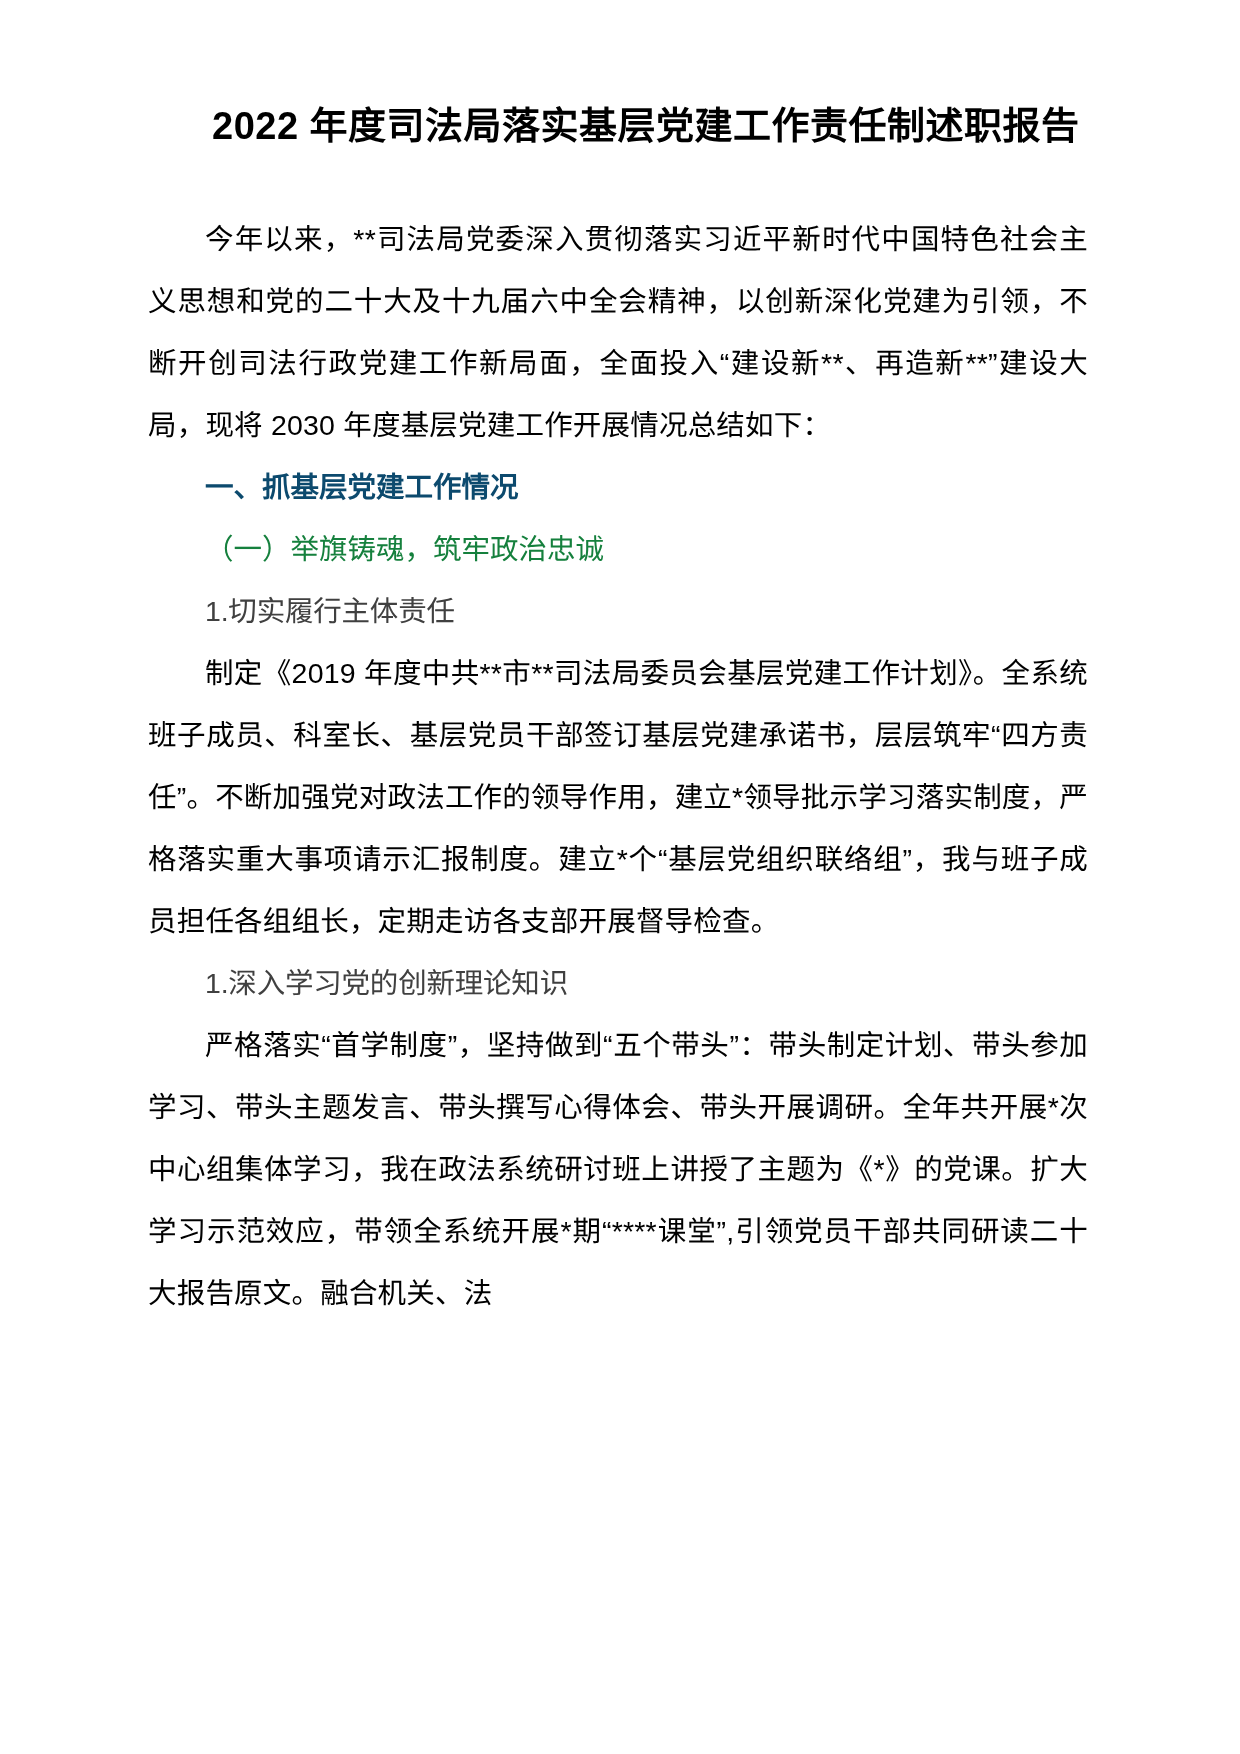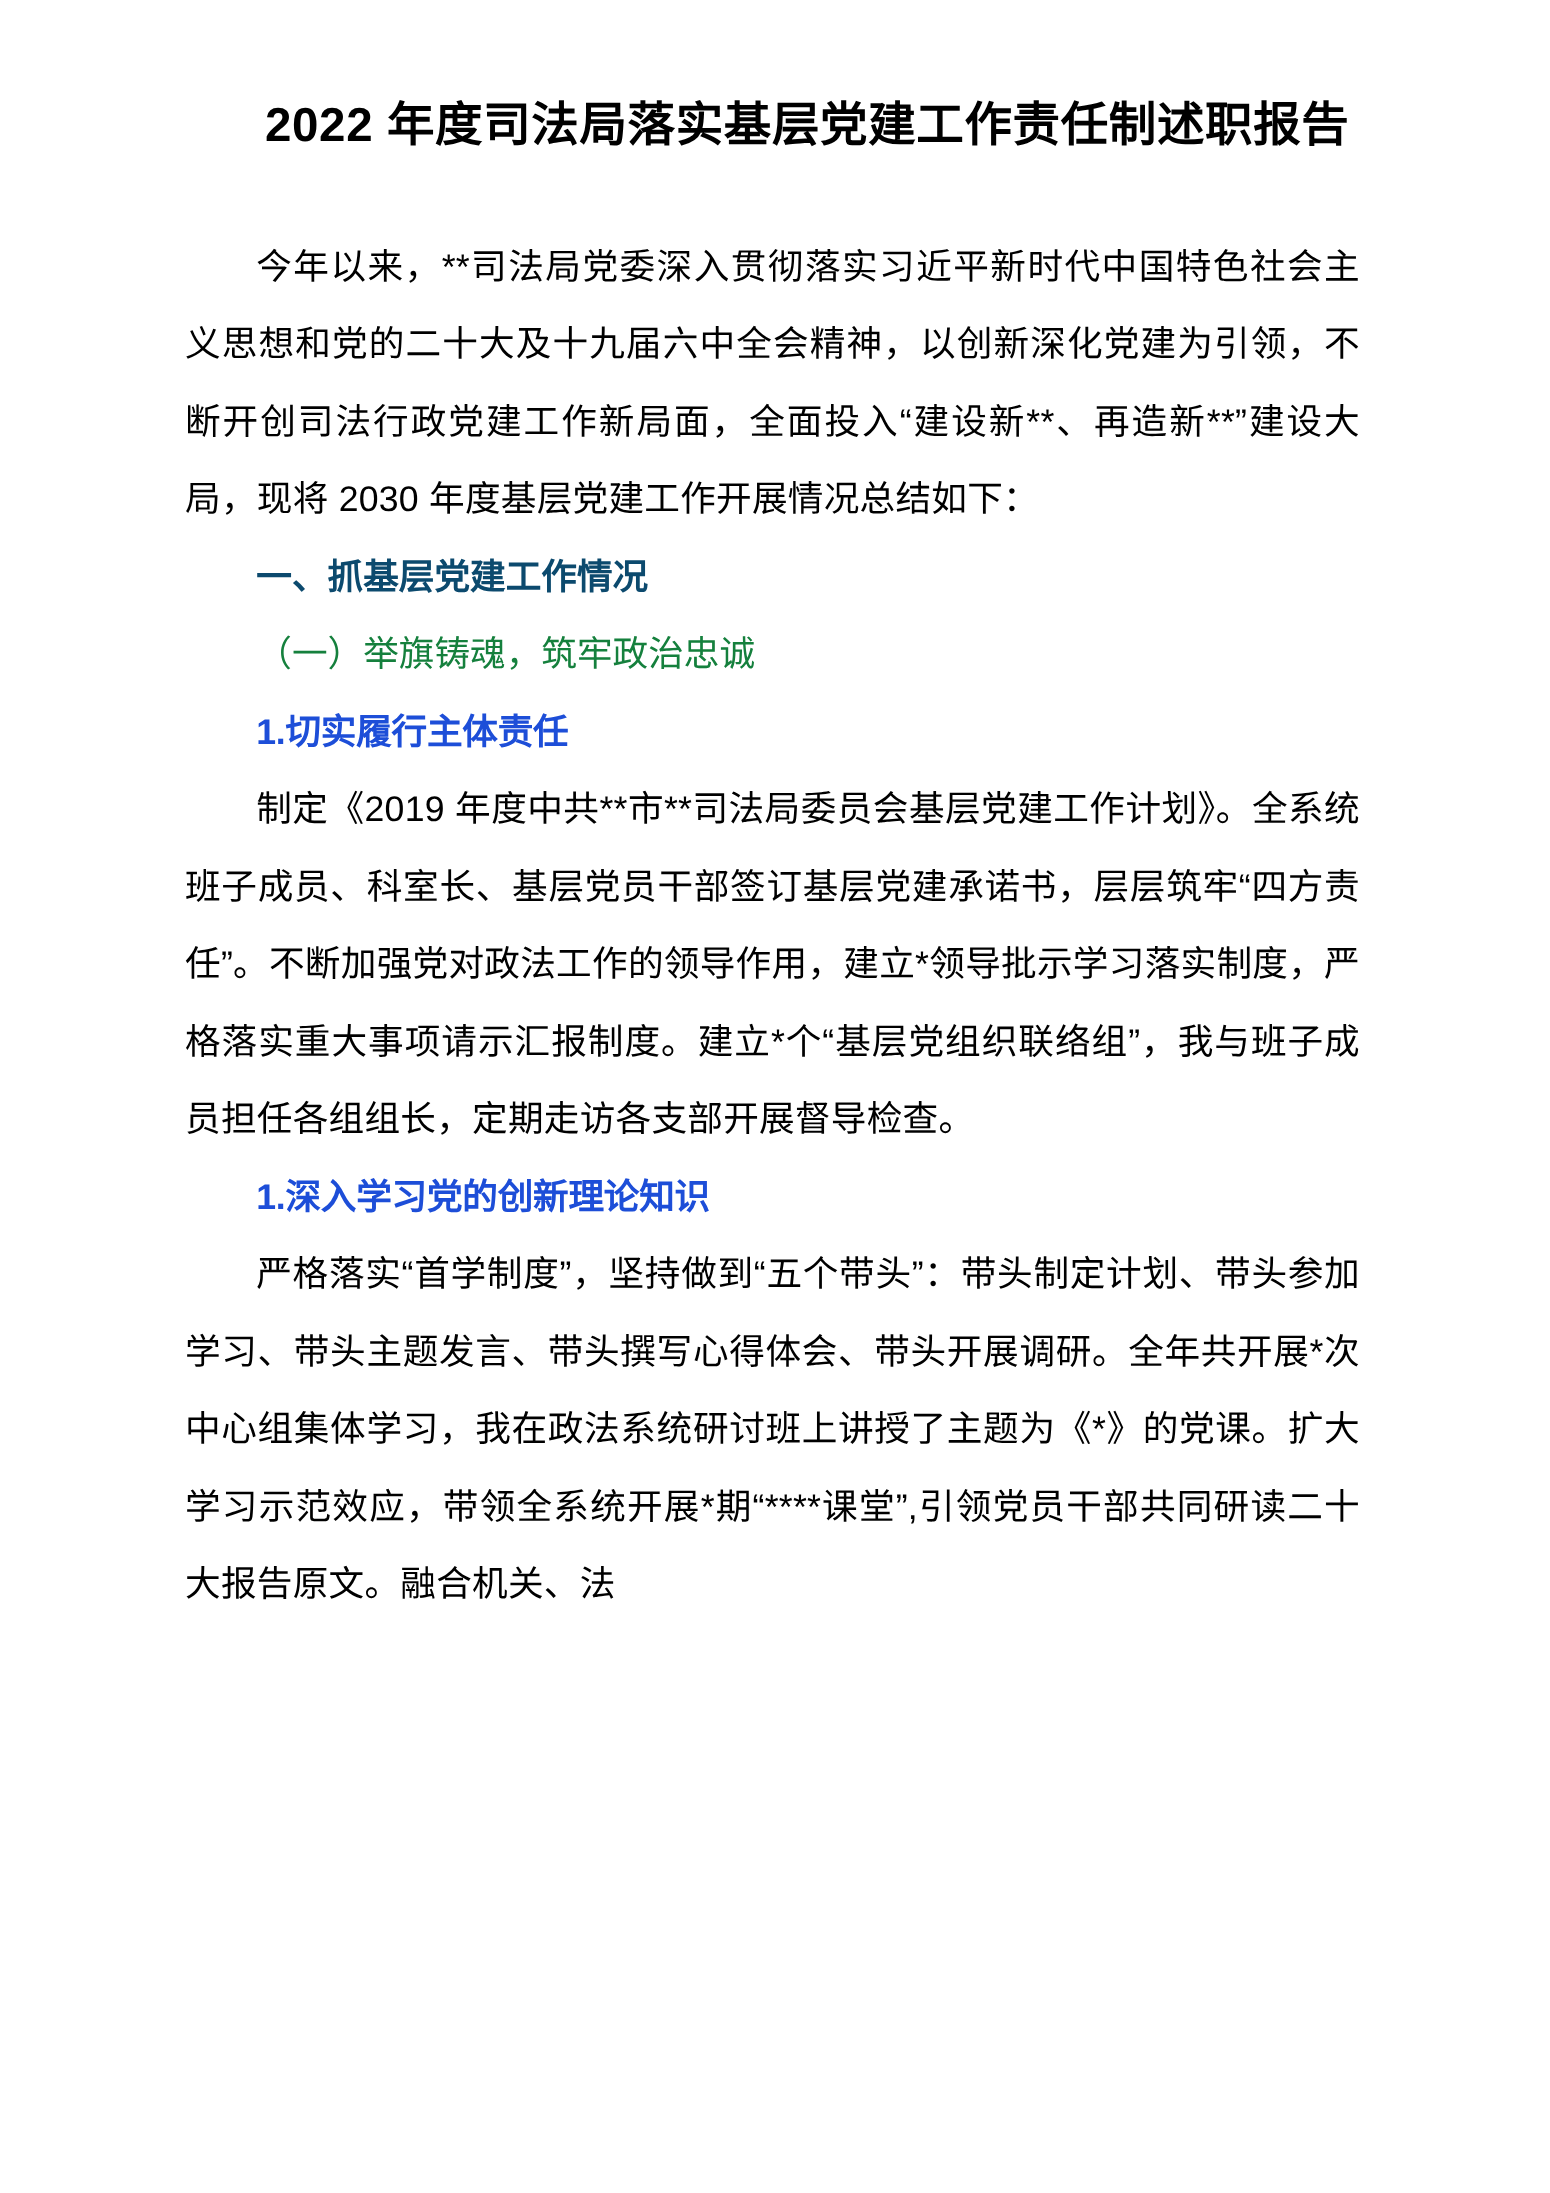--- a/index.html
+++ b/index.html
@@ -28,21 +28,21 @@
     top: 0;
     width: 940px;
   }
   .doc-title {
     font-size: 38px;
     font-weight: bold;
     line-height: 1.35;
     letter-spacing: 0.5px;
     text-align: left;
     margin: 0;
-    padding-top: 76px;
+    padding-top: 101px;
     padding-left: 64px;
     color: #000000;
     white-space: nowrap;
   }
   .spacer-after-title {
     height: 56px;
   }
   .para {
     font-size: 28.5px;
     line-height: 62px;
@@ -67,22 +67,22 @@
     margin: 0;
     text-indent: 2em;
     font-weight: normal;
     color: #15803d;
   }
   .heading-l3 {
     font-size: 28.5px;
     line-height: 62px;
     margin: 0;
     text-indent: 2em;
-    font-weight: bold;
-    color: #1d4ed8;
+    font-weight: normal;
+    color: #404040;
     letter-spacing: -0.2px;
   }
 </style>
 </head>
 <body>
 
 <div class="page">
   <div class="content">
 
     <h1 class="doc-title">2022 年度司法局落实基层党建工作责任制述职报告</h1>

